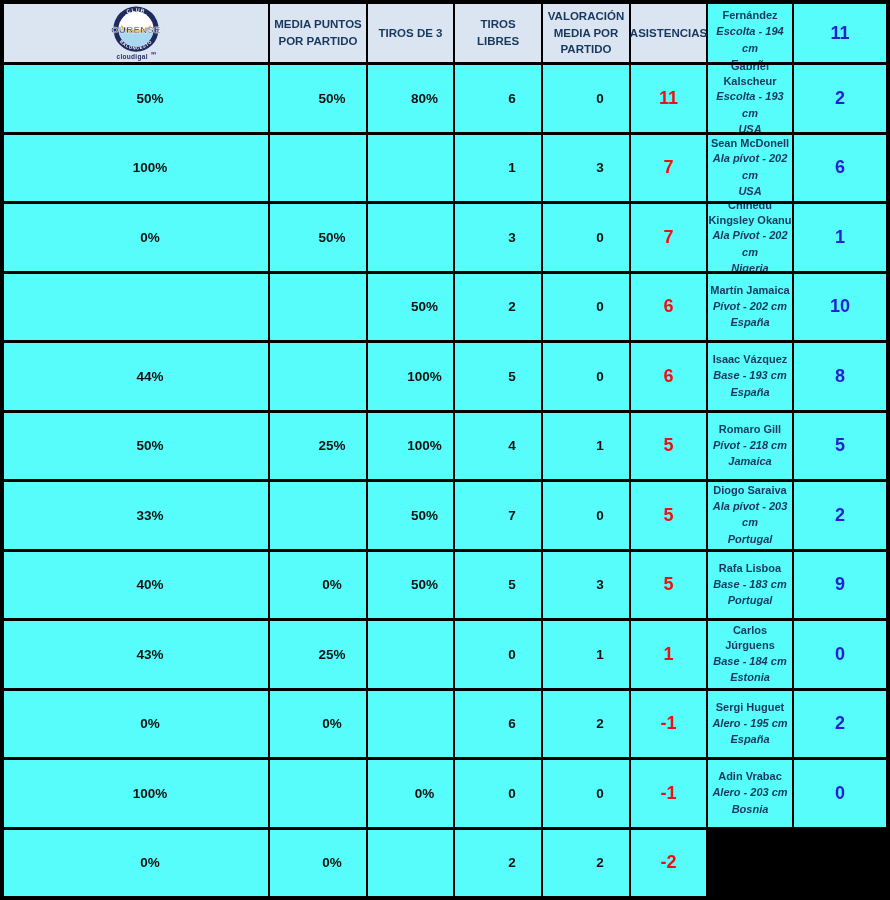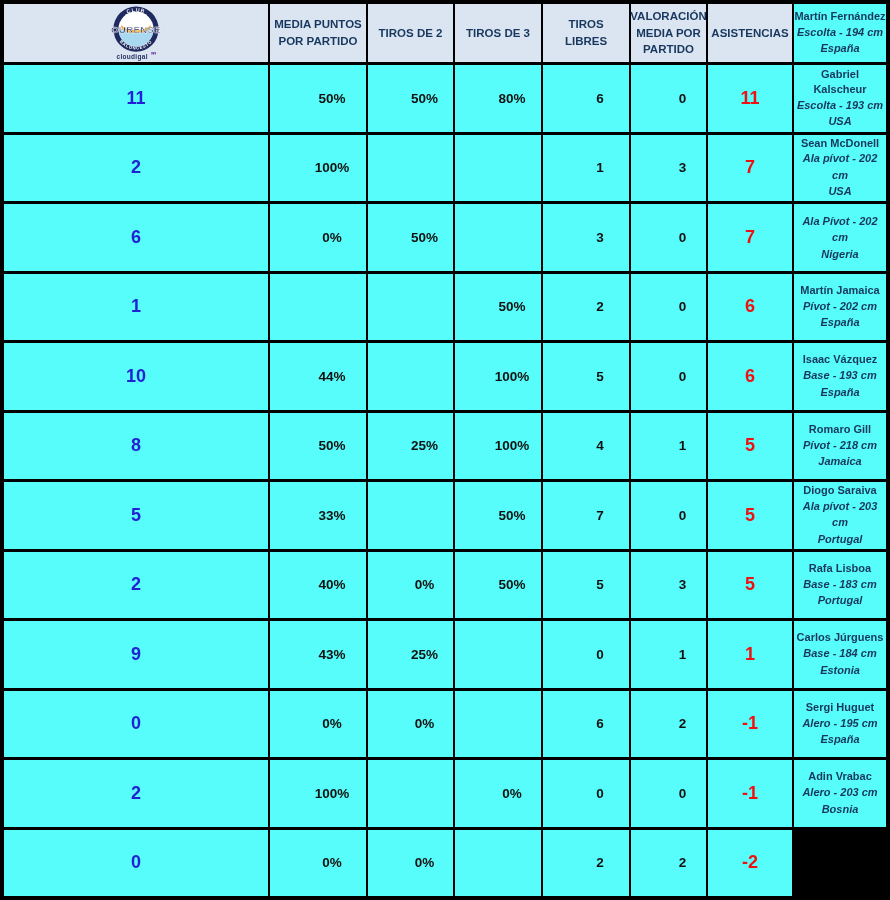--- a/index.html
+++ b/index.html
@@ -69,21 +69,20 @@
         <text font-size="4.6" font-weight="bold" fill="#FFFFFF" letter-spacing="0.8">
           <textPath href="#botArc" startOffset="50%" text-anchor="middle">BALONCESTO</textPath>
         </text>
       </svg>
       <div class="sponsor-line">
         <span class="sponsor-text">cloudigal</span>
         <span class="sponsor-drops">❜❜❜</span>
       </div>
     </div>
     <div class="hcell">MEDIA PUNTOS POR PARTIDO</div>
-    <div class="hcell">TIROS DE 2</div>
     <div class="hcell">TIROS DE 3</div>
     <div class="hcell">TIROS LIBRES</div>
     <div class="hcell">VALORACIÓN MEDIA POR PARTIDO</div>
     <div class="hcell">ASISTENCIAS</div>
 
   <div class="prow">
     <div class="cell">
       <div class="pname">Martín Fernández</div>
       <div class="ppos">Escolta - 194 cm</div>
       <div class="pcountry">España</div>
@@ -122,20 +121,21 @@
     <div class="cell num pct">0%</div>
     <div class="cell num pct">50%</div>
     <div class="cell num pct"></div>
     <div class="cell num pct">3</div>
     <div class="cell num pct">0</div>
     <div class="cell num red">7</div>
   </div>
 
   <div class="prow">
     <div class="cell">
+      <div class="pname">Chinedu Kingsley Okanu</div>
       <div class="ppos">Ala Pívot - 202 cm</div>
       <div class="pcountry">Nigeria</div>
     </div>
     <div class="cell num blue">1</div>
     <div class="cell num pct"></div>
     <div class="cell num pct"></div>
     <div class="cell num pct">50%</div>
     <div class="cell num pct">2</div>
     <div class="cell num pct">0</div>
     <div class="cell num red">6</div>

